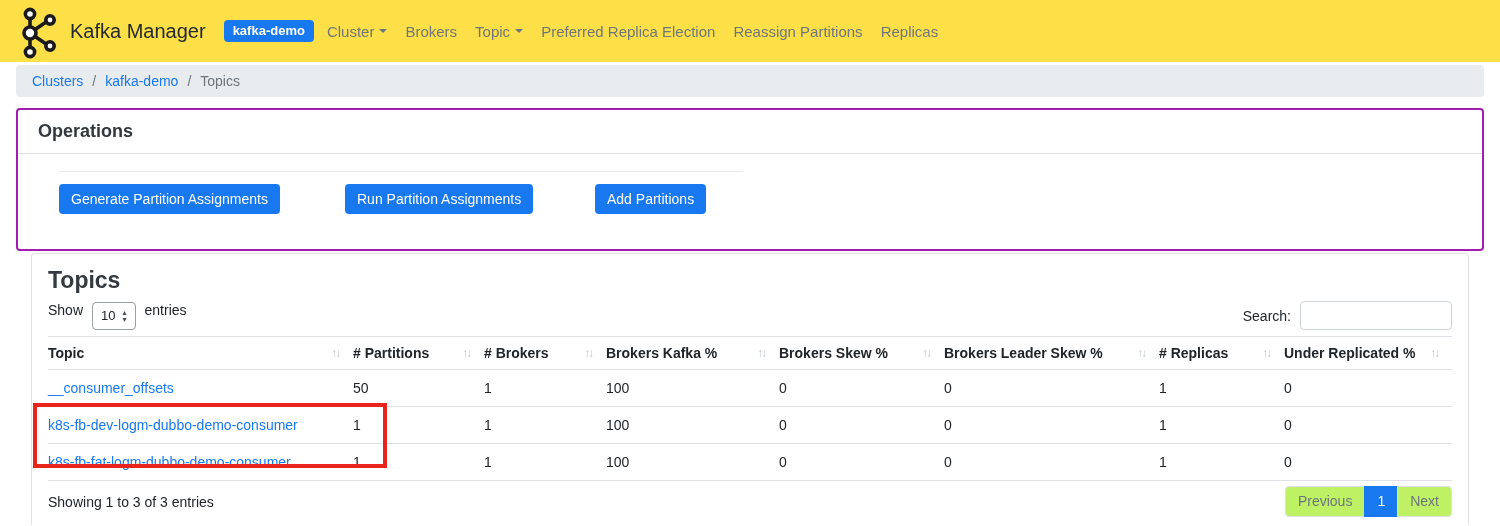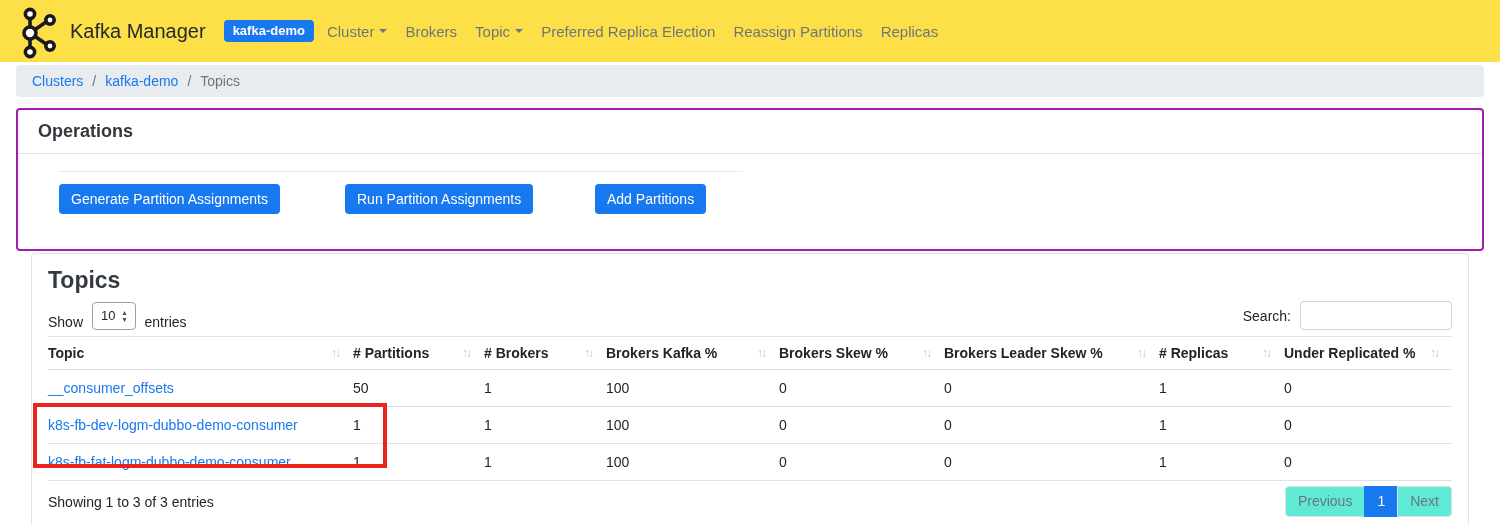--- a/index.html
+++ b/index.html
@@ -43,41 +43,41 @@
   .btn-strip{border-top:1px solid #e9ecef;width:684px;padding-top:12px;position:relative;height:42px;}
   .btn{position:absolute;top:12px;background:var(--accent);color:#fff;border:none;border-radius:4px;
        font-family:inherit;font-size:14px;line-height:16px;padding:7px 12px;cursor:pointer;white-space:nowrap;}
   .btn-1{left:0;} .btn-2{left:286px;} .btn-3{left:536px;}
 
   
   .topics-card{margin:0 31px;border:1px solid #dfe3e7;border-bottom:none;
                border-radius:4px 4px 0 0;padding:12px 16px 0;background:#fff;min-height:271px;}
   .topics-title{font-size:23px;font-weight:bold;color:#343a40;line-height:29px;}
   .controls{display:flex;justify-content:space-between;align-items:center;margin-top:6px;}
-  .length{display:flex;align-items:flex-end;gap:9px;color:#212529;}
+  .length{display:flex;align-items:flex-start;gap:9px;color:#212529;}
   .select{display:inline-flex;align-items:center;gap:7px;border:1px solid #9aa0a6;border-radius:4px;
           padding:0 8px;height:28px;background:#fff;cursor:pointer;font-size:13px;color:#212529;}
   .sel-arrows{display:flex;flex-direction:column;font-size:8px;line-height:7px;color:#495057;}
   .search{display:flex;align-items:center;gap:9px;color:#212529;}
   .search input{width:152px;height:29px;border:1px solid #ced4da;border-radius:4px;
                 padding:0 8px;font-family:inherit;font-size:14px;color:#212529;}
 
   table{width:100%;border-collapse:collapse;margin-top:6px;table-layout:fixed;}
   thead th{text-align:left;font-weight:bold;font-size:14px;color:#212529;padding:8px 0;
            border-top:1px solid var(--border);border-bottom:1px solid var(--border);position:relative;}
   .sort{position:absolute;right:14px;top:9px;color:#c3c9cf;font-size:12px;
         letter-spacing:-2px;font-weight:normal;cursor:pointer;}
   tbody td{padding:10px 0;font-size:14px;color:#212529;border-top:1px solid var(--border);}
   tbody tr:last-child td{border-bottom:1px solid var(--border);}
   td.topic-cell a{color:var(--link);}
 
   .table-footer{display:flex;justify-content:space-between;align-items:center;margin-top:5px;padding-bottom:8px;}
   .summary{color:#212529;}
   .pagination{display:flex;}
-  .page-item{border:1px solid var(--border);background:#5eead4;color:#6c757d;font-size:14px;
+  .page-item{border:1px solid var(--border);background:#bef264;color:#6c757d;font-size:14px;
              line-height:17px;padding:6px 12px;margin-left:-1px;cursor:pointer;}
   .page-item:first-child{border-radius:4px 0 0 4px;margin-left:0;}
   .page-item:last-child{border-radius:0 4px 4px 0;}
   .page-item.active{background:var(--accent);border-color:var(--accent);color:#fff;text-align:center;min-width:32px;}
 
   
   .annotation{position:absolute;left:33px;top:403px;width:354px;height:65px;
               border:4px solid var(--annotation);z-index:5;pointer-events:none;}
 </style>
 </head>

